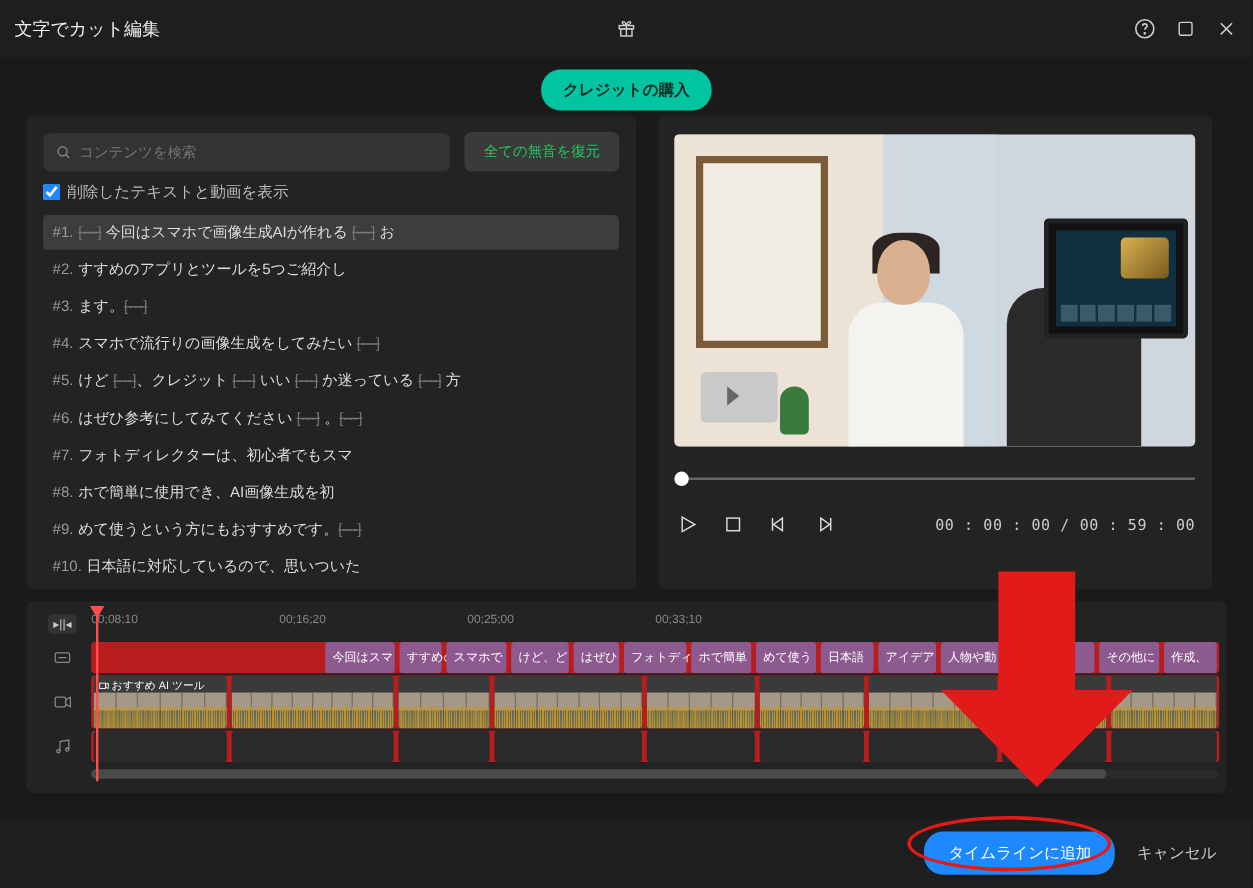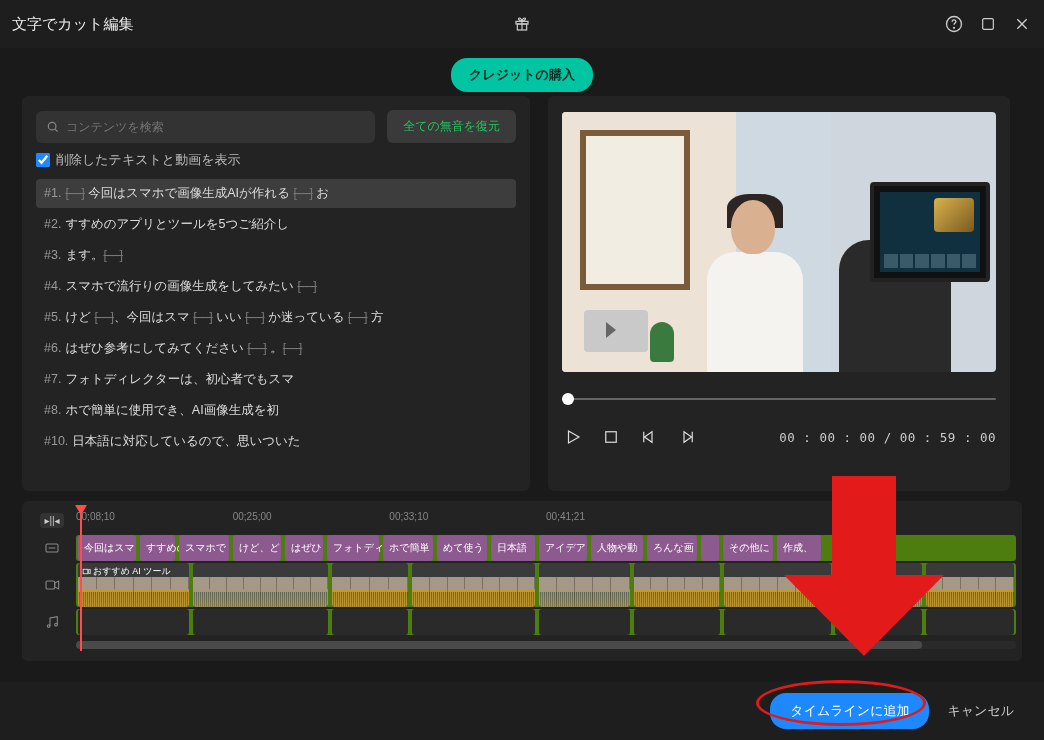--- a/index.html
+++ b/index.html
@@ -169,21 +169,21 @@
 .zoomfit { background:#333; border-radius:4px; padding:2px 4px; color:#ccc; font-size:10px;}
 .tl-ruler { flex:1; position:relative; display:flex; }
 .playhead { position:absolute; left:4px; top:0; bottom:-118px; width:2px; background:#ff4d4d; z-index:3;}
 .playhead::before{content:""; position:absolute; top:-2px; left:-5px; width:12px; height:10px; background:#ff4d4d; clip-path: polygon(0 0,100% 0,50% 100%);}
 .tick { position:relative; flex:1; font-size:10px; color:#888; display:flex; align-items:flex-start;}
 .tick span{ position:relative; top:4px;}
 
 .tl-row { display:flex; height:26px; margin-top:2px; }
 .tl-row.tall { height:44px; }
 .tl-icon { width:48px; display:flex; align-items:center; justify-content:center; color:#888; }
-.tl-track { flex:1; background:#4d7c0f; border-radius:3px; position:relative; display:flex; gap:4px; overflow:hidden; padding:0 2px;}
+.tl-track { flex:1; background:#b91c1c; border-radius:3px; position:relative; display:flex; gap:4px; overflow:hidden; padding:0 2px;justify-content:flex-end;}
 
 .cliplabel { background:#8d5a8f; color:#fff; font-size:10px; padding:4px 6px; border-radius:3px; white-space:nowrap; display:flex; align-items:center; height:100%;}
 
 .vclip { background:#3a3a3a; border-radius:3px; position:relative; overflow:hidden; }
 .vclip-title{ position:absolute; top:2px; left:4px; font-size:9px; color:#fff; z-index:2; display:flex; align-items:center; gap:2px;}
 .vclip-thumbs{ position:absolute; bottom:0; left:0; right:0; top:14px; display:flex;}
 .vclip-thumbs span{ flex:1; background:linear-gradient(180deg,#a69886 0 50%, #4c5d64 50% 100%); border-right:1px solid rgba(0,0,0,0.25);}
 .wave{ position:absolute; left:0; right:0; bottom:0; height:18px; background:
   repeating-linear-gradient(90deg,#c59a2b 0 1px, transparent 1px 2px),
   linear-gradient(180deg, rgba(197,154,43,0.1), rgba(197,154,43,0.5));
@@ -312,24 +312,25 @@
     </div>
     <label class="check-row">
       <input type="checkbox" checked="" style="">
       <span>削除したテキストと動画を表示</span>
     </label>
     <div class="transcript" id="transcript-list">
         <div class="trow selected"><span class="idx">#1.</span><span class="strike">[---]</span><span> 今回はスマホで画像生成AIが作れる </span><span class="strike">[---]</span><span> お</span></div>
         <div class="trow"><span class="idx">#2.</span><span>すすめのアプリとツールを5つご紹介し</span></div>
         <div class="trow"><span class="idx">#3.</span><span>ます。</span><span class="strike">[---]</span></div>
         <div class="trow"><span class="idx">#4.</span><span>スマホで流行りの画像生成をしてみたい </span><span class="strike">[---]</span></div>
-        <div class="trow"><span class="idx">#5.</span><span>けど </span><span class="strike">[---]</span><span>、今回はスマ </span><span class="strike">[---]</span><span> いい </span><span class="strike">[---]</span><span> か迷っている </span><span class="strike">[---]</span><span> 方</span></div>
+        <div class="trow"><span class="idx">#5.</span><span>けど </span><span class="strike">[---]</span><span>、クレジット </span><span class="strike">[---]</span><span> いい </span><span class="strike">[---]</span><span> か迷っている </span><span class="strike">[---]</span><span> 方</span></div>
         <div class="trow"><span class="idx">#6.</span><span>はぜひ参考にしてみてください </span><span class="strike">[---]</span><span> 。</span><span class="strike">[---]</span></div>
         <div class="trow"><span class="idx">#7.</span><span>フォトディレクターは、初心者でもスマ</span></div>
         <div class="trow"><span class="idx">#8.</span><span>ホで簡単に使用でき、AI画像生成を初</span></div>
+        <div class="trow"><span class="idx">#9.</span><span>めて使うという方にもおすすめです。</span><span class="strike">[---]</span></div>
         <div class="trow"><span class="idx">#10.</span><span>日本語に対応しているので、思いついた</span></div>
       </div>
   </div>
 
   <div class="right-panel">
     <div class="video-preview">
       <div class="vp-left"></div>
       <div class="frame">
           <div class="frame-inner"></div>
         </div>
@@ -397,27 +398,27 @@
   <div class="tl-top">
     <div class="tl-corner">
       <div class="zoomfit">▸||◂</div>
     </div>
     <div class="tl-ruler" id="tl-ruler">
       <div class="playhead"></div>
     <div class="tick">
           <span>00;08;10</span>
         </div>
         <div class="tick">
+          <span>00;16;20</span>
+        </div>
+        <div class="tick">
           <span>00;25;00</span>
         </div>
         <div class="tick">
           <span>00;33;10</span>
-        </div>
-        <div class="tick">
-          <span>00;41;21</span>
         </div>
         <div class="tick">
           <span></span>
         </div>
         <div class="tick">
           <span>00;58;</span>
         </div>
       </div>
   </div>
 

